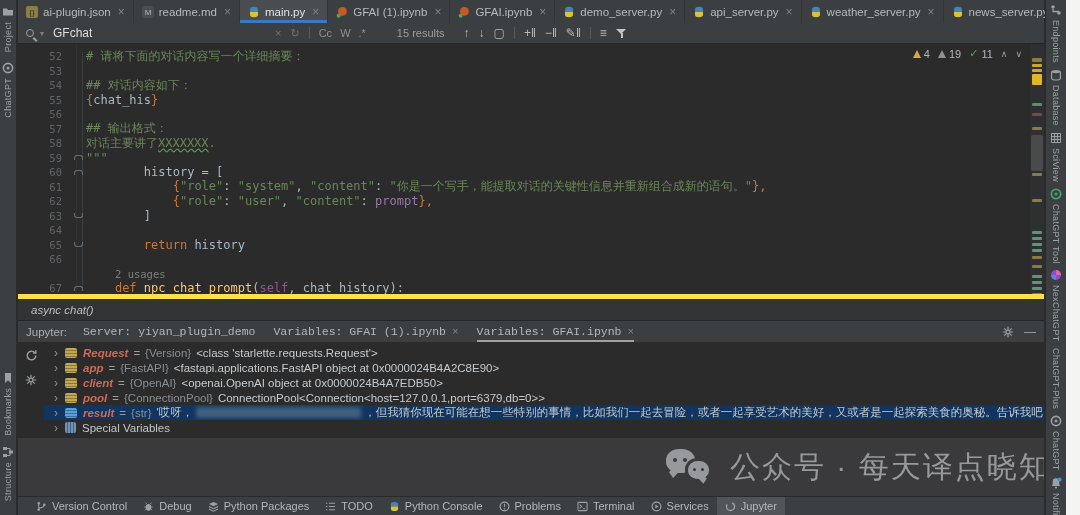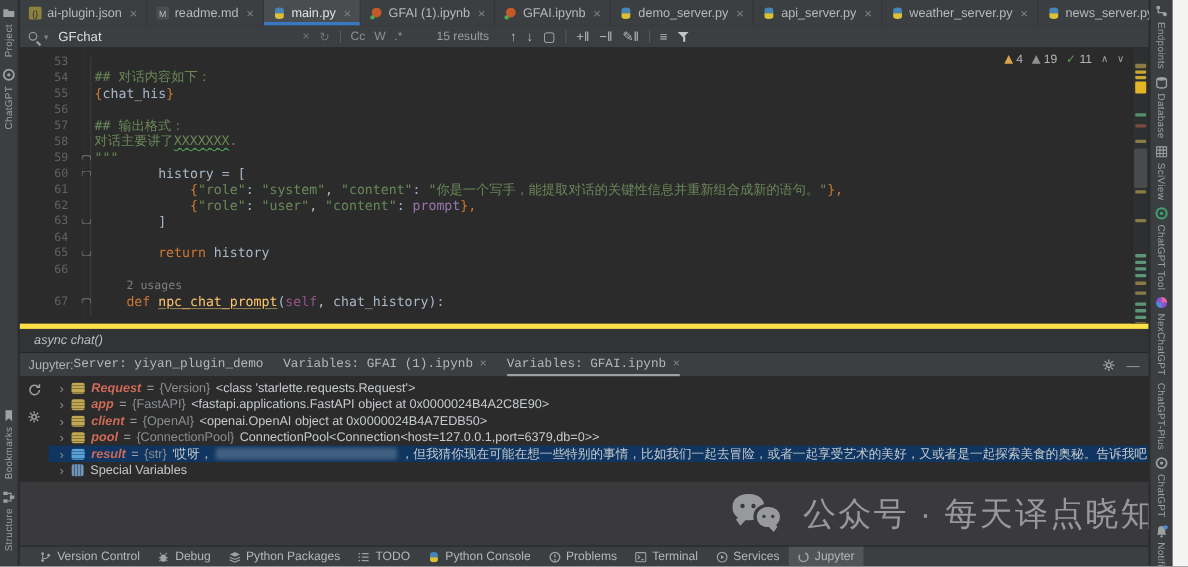--- a/index.html
+++ b/index.html
@@ -77,21 +77,21 @@
   .check{color:#55a156;font-size:11px;font-weight:bold;}
   .insp-chev{color:#9da1a4;font-size:9px;cursor:pointer;}
   #stripe{position:absolute;right:0;top:0;bottom:0;width:14px;background:#2d2f31;border-left:1px solid #27292b;}
   .mark{position:absolute;left:2px;right:2px;border-radius:1px;}
   #stripe-thumb{position:absolute;left:1px;right:1px;background:#5a5d5f;opacity:.6;border-radius:2px;}
 
   
   #breadcrumb{flex:0 0 21px;background:#313335;border-top:5px solid #fde047;display:flex;align-items:center;padding-left:13px;font-size:11.5px;color:#bbbebf;cursor:pointer;font-style:italic;}
 
   
-  #jheader{flex:0 0 21px;background:#3c3f41;border-top:1px solid #242628;display:flex;align-items:center;padding:0 8px;font-size:11.5px;color:#aeb1b3;gap:0;}
+  #jheader{flex:0 0 21px;background:#3c3f41;border-top:1px solid #242628;display:flex;align-items:center;padding:0 8px;font-size:11.5px;color:#aeb1b3;gap:16px;}
   #jheader .jlabel{color:#aeb1b3;}
   .jtab{display:flex;align-items:center;gap:6px;height:100%;position:relative;color:#b4b7b9;cursor:pointer;white-space:nowrap;}
   .jtab.active::after{content:'';position:absolute;bottom:0;left:0;right:0;height:2px;background:#9da1a4;}
   .jtab .x{color:#7f8385;font-size:11px;}
   #jheader-actions{margin-left:auto;display:flex;align-items:center;gap:10px;color:#9da1a4;}
   #jheader-actions .hicon{width:12px;height:12px;cursor:pointer;}
   #jheader-actions .min{font-size:12px;cursor:pointer;line-height:0;}
 
   #jbody{flex:0 0 96px;display:flex;background:#2b2b2b;overflow:hidden;}
   #jtoolbar{flex:0 0 26px;display:flex;flex-direction:column;align-items:center;padding-top:6px;gap:11px;}
@@ -267,20 +267,25 @@
       <span class="fnav">+‖</span>
       <span class="fnav">−‖</span>
       <span class="fnav">✎‖</span>
       <span class="fsep"></span>
       <span class="fnav">≡</span>
       <span class="funnel"></span>
     </div>
 
     <div id="editor">
       <div id="code">
+          <div class="crow">
+            <span class="lnum">52</span>
+            <span class="fold"></span>
+            <span class="ctext"><span class="c-str"># 请将下面的对话内容写一个详细摘要：</span></span>
+          </div>
           <div class="crow">
             <span class="lnum">53</span>
             <span class="fold"></span>
             <span class="ctext"></span>
           </div>
           <div class="crow">
             <span class="lnum">54</span>
             <span class="fold"></span>
             <span class="ctext"><span class="c-str">## 对话内容如下：</span></span>
           </div>

